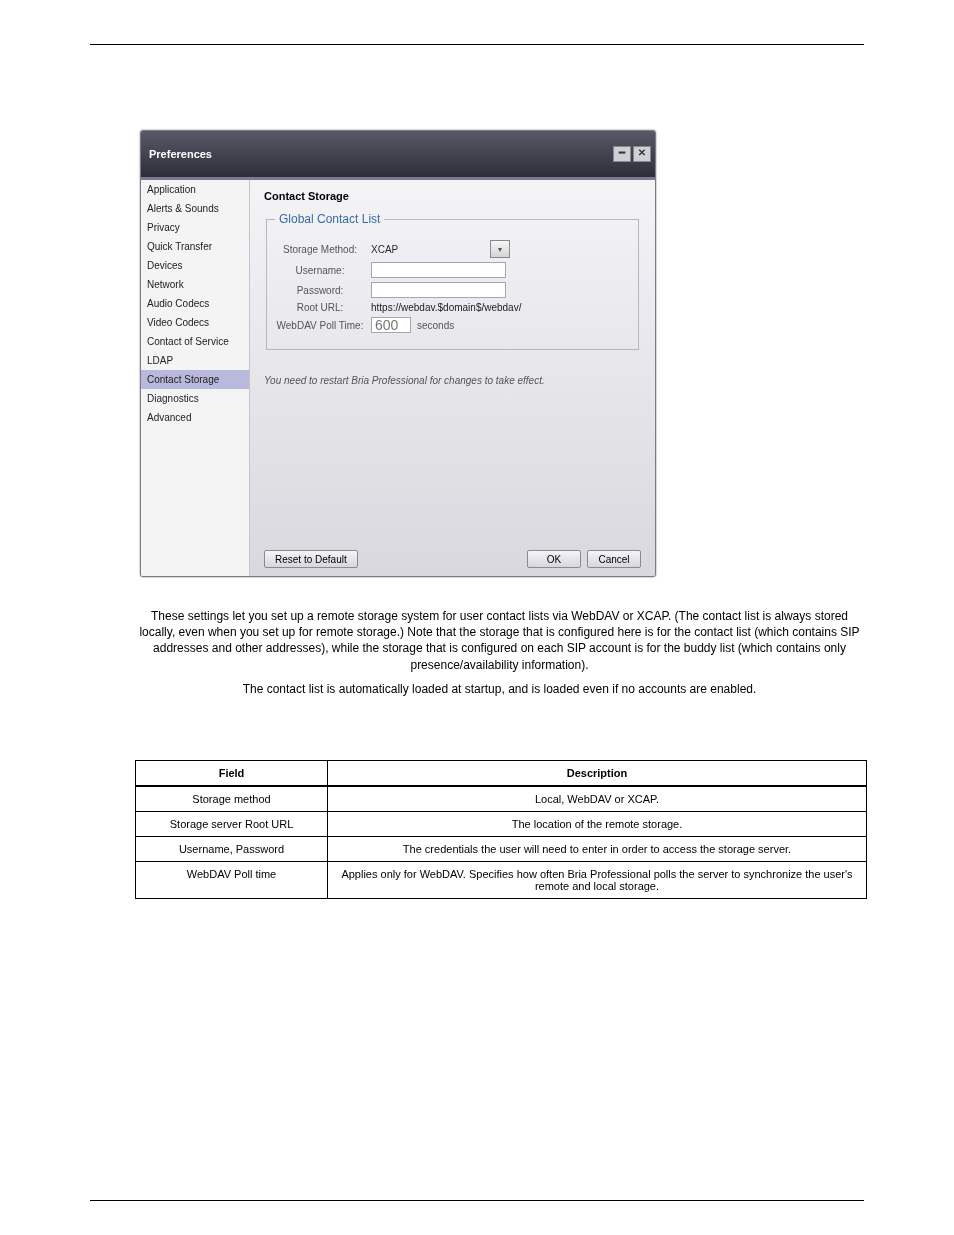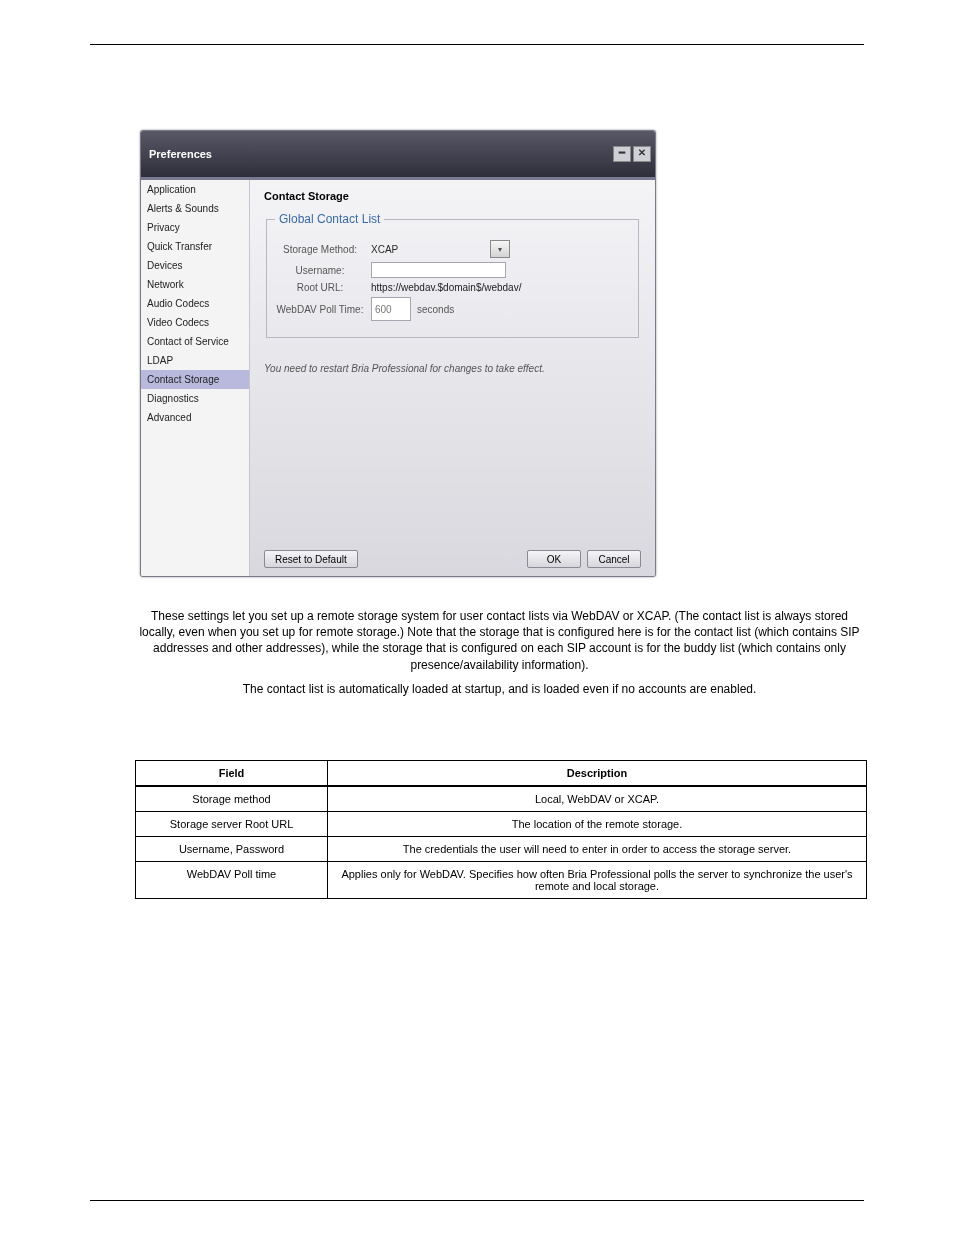--- a/index.html
+++ b/index.html
@@ -139,24 +139,24 @@
   }
   .frow .dd-btn {
     width: 18px; height: 16px;
     border: 1px solid #888;
     background: linear-gradient(#f6f6f6,#d4d4d4);
     margin-left: 4px;
     display:flex; align-items:center; justify-content:center;
     font-size: 8px;
   }
   .frow .small-input {
-    height: 24px; width: 40px;
+    height: 16px; width: 40px;
     border: 1px solid #a6a6b0;
     background: #fff;
-    font-size: 10px;
+    font-size: 14px;
     padding: 0 3px;
     box-sizing: border-box;
     color:#777;
   }
   .frow .unit {
     font-size: 10px;
     margin-left: 6px;
     color:#555;
   }
   .note {
@@ -263,20 +263,24 @@
             <label>Storage Method:</label>
             <span class="val-text" style="width:115px;">XCAP</span>
             <div class="dd-btn">▾</div>
           </div>
 
           <div class="frow">
             <label>Username:</label>
             <input class="val-input" value="" style="">
           </div>
 
+          <div class="frow">
+            <label>Password:</label>
+            <input type="password" class="val-input" value="" style="">
+          </div>
 
           <div class="frow">
             <label>Root URL:</label>
             <span style="font-size:10px;color:#222;">https://webdav.$domain$/webdav/</span>
           </div>
 
           <div class="frow">
             <label>WebDAV Poll Time:</label>
             <input class="small-input" value="600" style="">
             <span class="unit">seconds</span>

